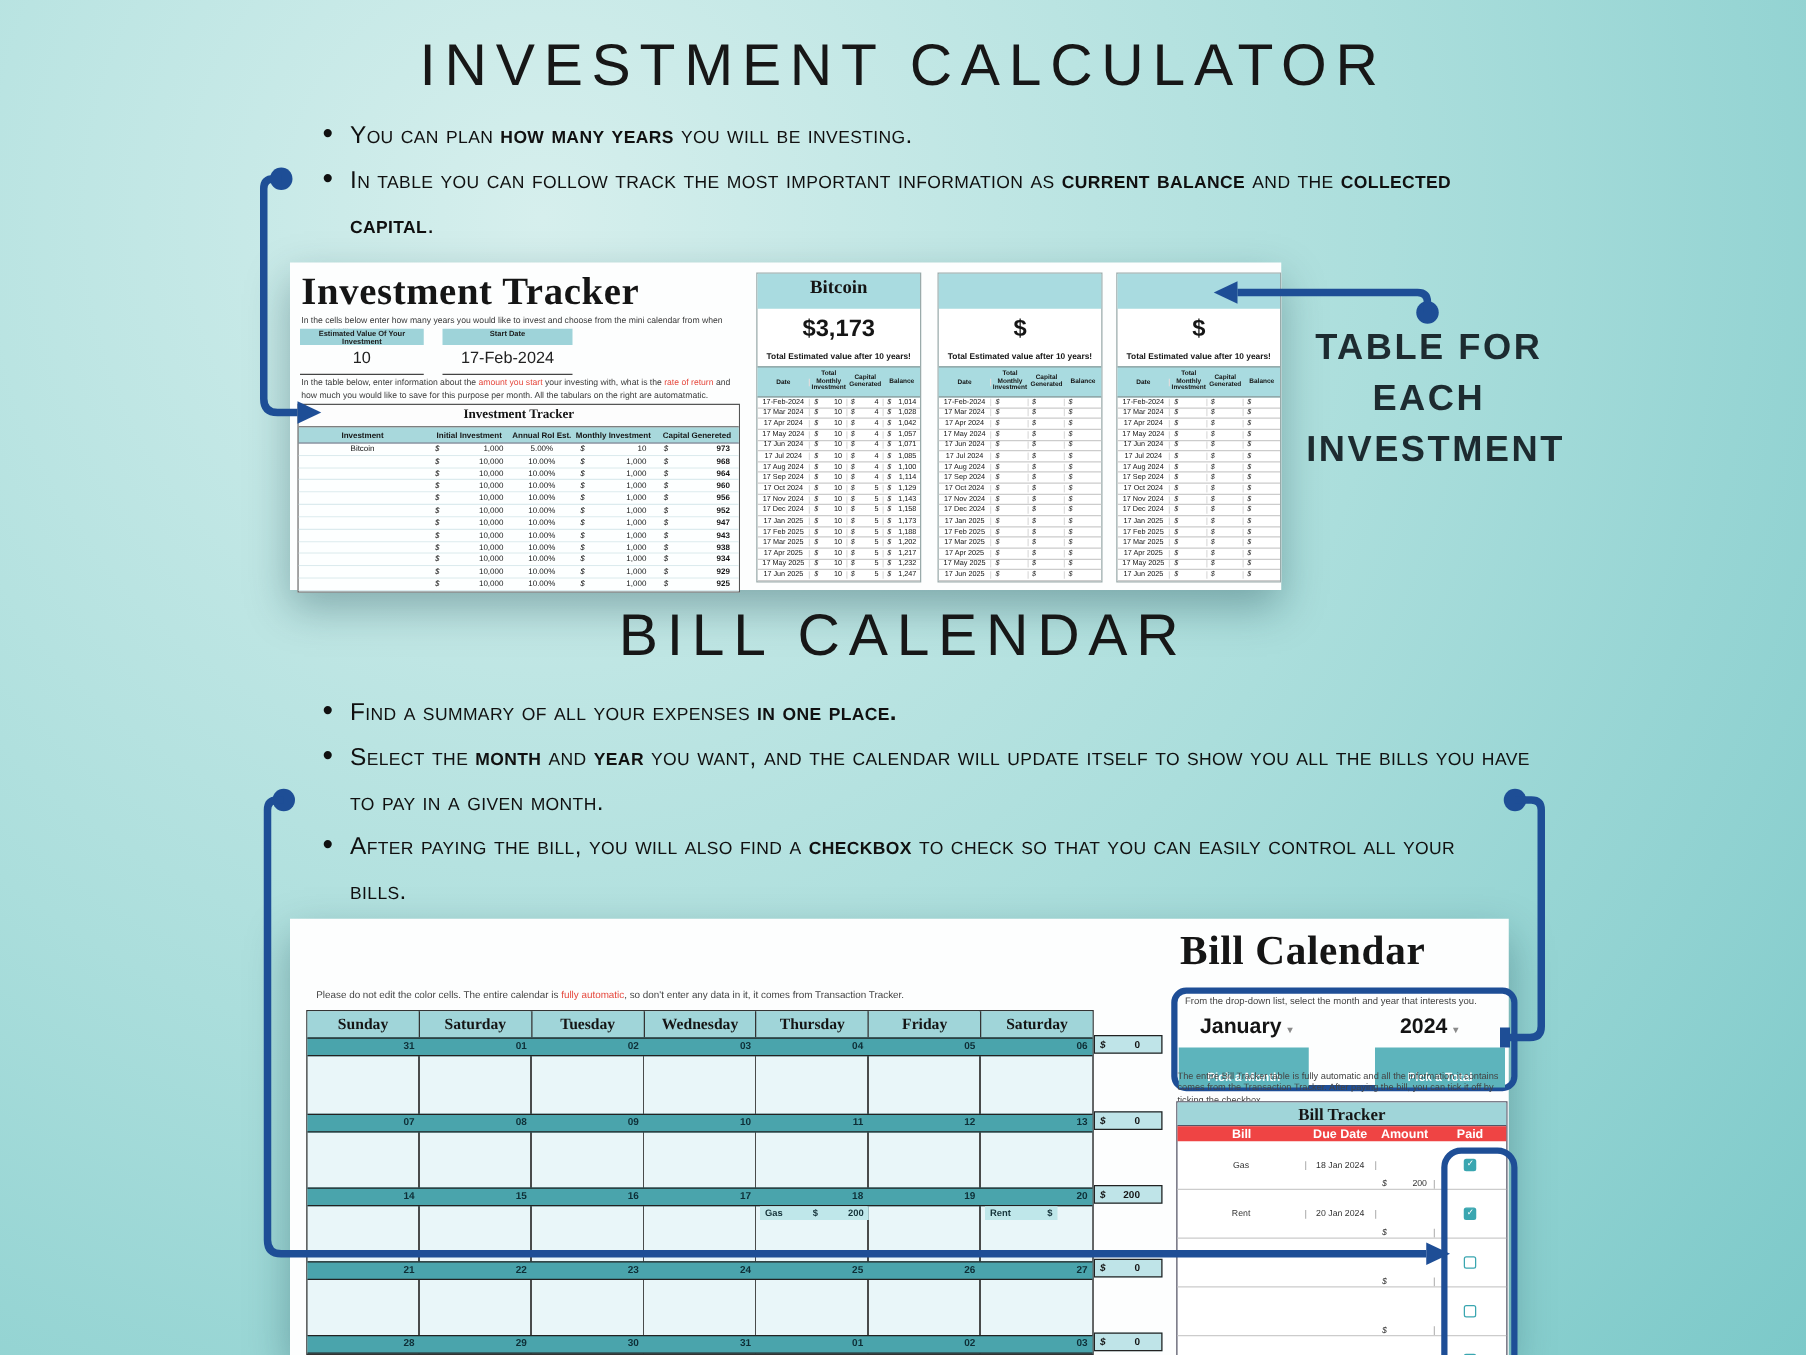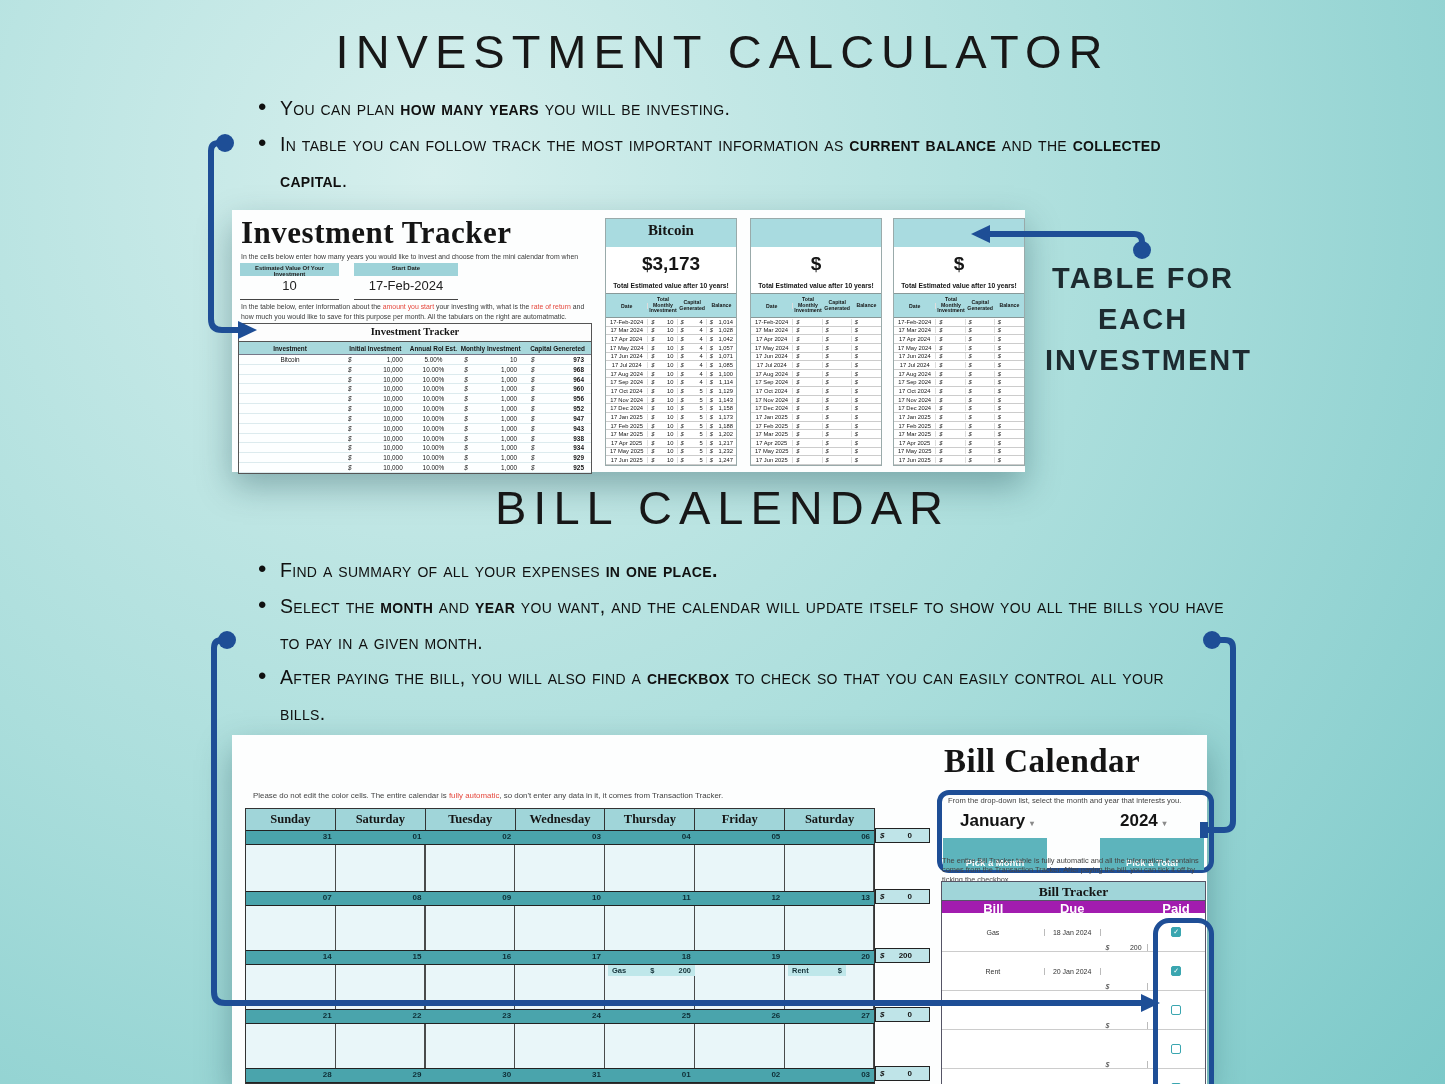--- a/index.html
+++ b/index.html
@@ -89,22 +89,22 @@
   .dd-note{left:716px;top:61px;font-size:7.6px;color:#444;}
   .dd{position:absolute;font-size:17px;font-weight:800;color:#141414;}
   .caret{color:#8a8a8a;font-size:8px;}
   .pick-btn{position:absolute;height:32px;background:#5db4bc;color:#fff;font-size:9.5px;
     font-weight:700;text-align:center;padding-top:19px;box-sizing:border-box;}
   .bt-note{left:710px;top:121px;width:264px;font-size:7.4px;line-height:1.27;color:#444;}
   .bt{position:absolute;left:709px;top:146px;width:265px;height:204px;border:1.2px solid #556;
     background:#fff;display:flex;flex-direction:column;box-sizing:border-box;}
   .bt-title{height:19px;background:#a0d5d9;font-family:"Liberation Serif",serif;font-weight:800;
     font-size:13.5px;text-align:center;padding-top:2px;border-bottom:1px solid #556;}
-  .bt-head{display:flex;height:12px;background:#a21caf;color:#fff;font-size:13px;
-    font-weight:700;align-items:flex-start;text-align:center;}
+  .bt-head{display:flex;height:12px;background:#ef4444;color:#fff;font-size:10px;
+    font-weight:700;align-items:flex-end;text-align:center;}
   .bt-rows{flex:1;display:flex;flex-direction:column;}
   .brow{flex:1;display:flex;border-bottom:.6px solid #ccc;align-items:center;font-size:7px;color:#333;}
   .b1{width:39%;text-align:center;border-right:.5px solid #bbb;}
   .b2{width:21%;text-align:center;border-right:.5px solid #bbb;}
   .b3{width:18%;display:flex;justify-content:space-between;padding:0 5px;
     box-sizing:border-box;border-right:.5px solid #bbb;margin-top:31px;}
   .b4{width:22%;}
   .cb{display:block;width:8px;height:8px;border:1.3px solid #3aa6b0;border-radius:2px;
     margin:0 auto;font-size:7px;line-height:8px;color:#fff;text-align:center;}
   .cb:not(:empty){background:#3aa6b0;border-color:#3aa6b0;}

